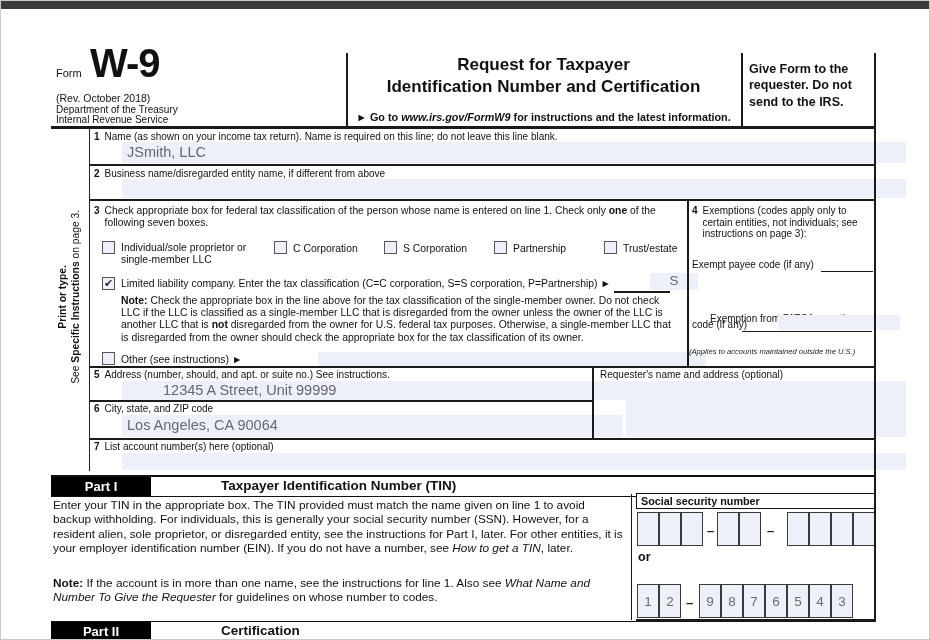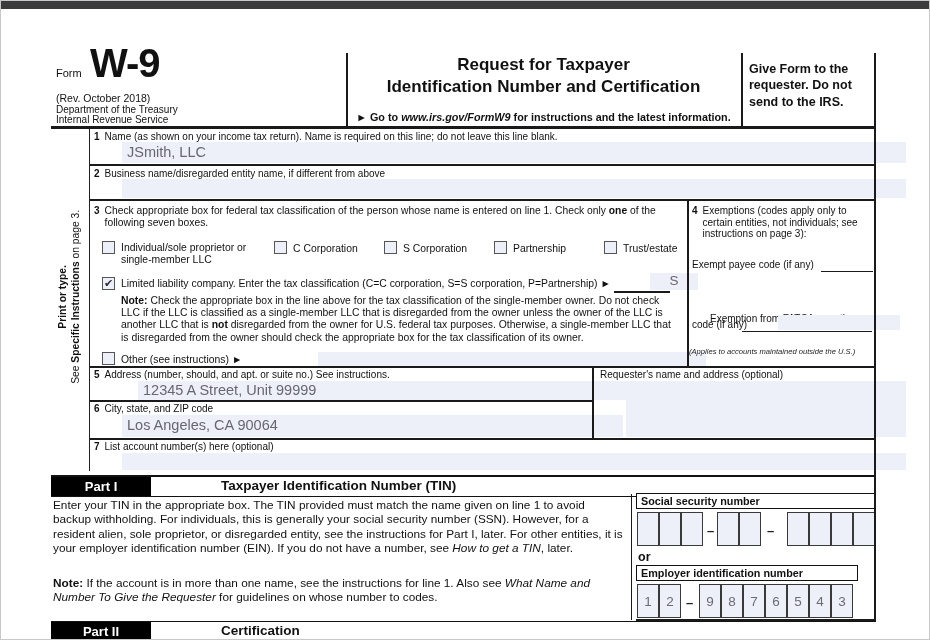--- a/index.html
+++ b/index.html
@@ -136,21 +136,21 @@
     <div class="abs lbl" style="left:602px;top:184px;padding-left:18px;">Exemption from FATCA reporting</div>
     <div class="abs lbl" style="left:602px;top:190px;">code (if any)</div>
     <div class="abs fill" style="left:656px;top:186px;width:122px;height:15px;"></div>
     <div class="hr" style="left:652px;top:202px;width:130px;height:1.2px;"></div>
     <div class="abs" style="left:599px;top:218px;font-size:7.6px;font-style:italic;color:#222;white-space:nowrap;">(Applies to accounts maintained outside the U.S.)</div>
 
     <div class="abs lbl numlbl" style="left:4px;top:240px;width:490px;">
       <span class="num">5</span>
       <span>Address (number, should, and apt. or suite no.) See instructions.</span>
     </div>
-    <div class="abs fill" style="left:16px;top:252px;width:501px;height:19px;">
+    <div class="abs fill" style="left:0px;top:252px;width:501px;height:19px;padding-left:36px;">
       <div class="val" style="padding:1px 0 0 5px;">12345 A Street, Unit 99999</div>
     </div>
     <div class="hr" style="left:0px;top:271px;width:502px;height:1.5px;"></div>
 
     <div class="abs lbl numlbl" style="left:4px;top:274px;width:490px;">
       <span class="num">6</span>
       <span>City, state, and ZIP code</span>
     </div>
     <div class="abs fill" style="left:0px;top:286px;width:501px;height:22px;">
       <div class="val" style="padding:2px 0 0 5px;">Los Angeles, CA 90064</div>
@@ -191,21 +191,20 @@
   <div class="digit" style="left:716px;top:511px;"></div>
   <div class="digit" style="left:738px;top:511px;"></div>
   <div class="dash" style="left:766px;top:522px;">–</div>
   <div class="digit" style="left:786px;top:511px;"></div>
   <div class="digit" style="left:808px;top:511px;"></div>
   <div class="digit" style="left:830px;top:511px;"></div>
   <div class="digit" style="left:852px;top:511px;"></div>
 
   <div class="abs" style="left:637px;top:549px;font-weight:bold;font-size:12.5px;">or</div>
 
-  <div class="boxedlabel" style="left:635px;top:564px;width:222px;height:16px;">Employer identification number</div>
   <div class="digit" style="left:636px;top:583px;">1</div>
   <div class="digit" style="left:658px;top:583px;">2</div>
   <div class="dash" style="left:685px;top:594px;">–</div>
   <div class="digit" style="left:698px;top:583px;">9</div>
   <div class="digit" style="left:720px;top:583px;">8</div>
   <div class="digit" style="left:742px;top:583px;">7</div>
   <div class="digit" style="left:764px;top:583px;">6</div>
   <div class="digit" style="left:786px;top:583px;">5</div>
   <div class="digit" style="left:808px;top:583px;">4</div>
   <div class="digit" style="left:830px;top:583px;">3</div>

